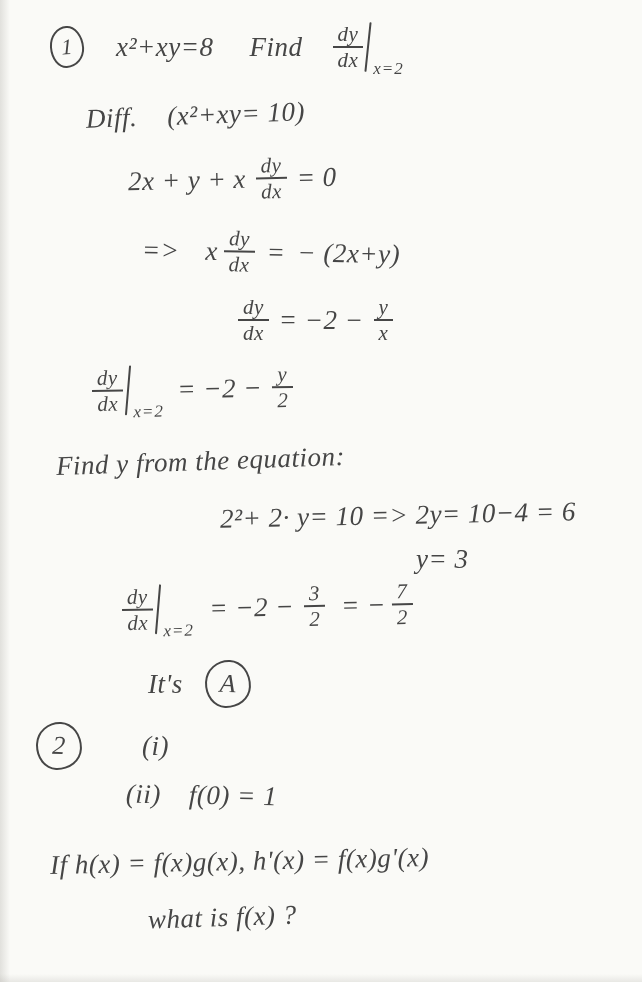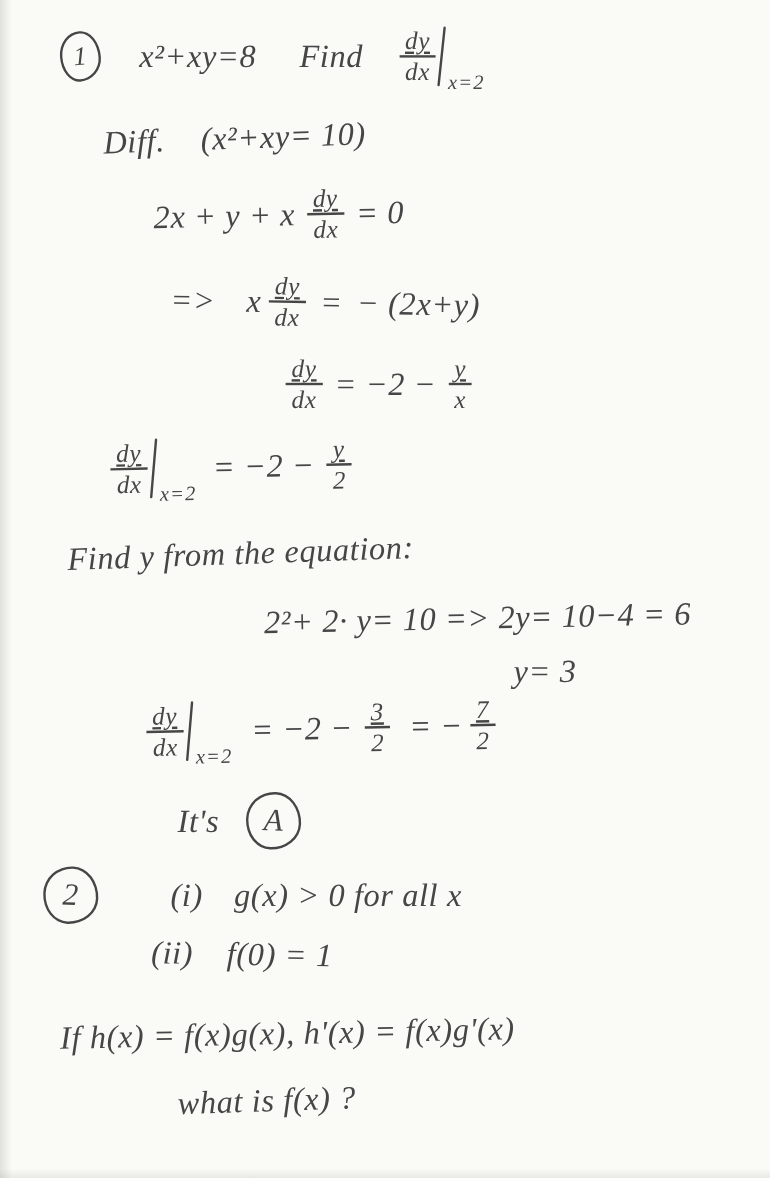--- a/index.html
+++ b/index.html
@@ -29,21 +29,21 @@
   .t{display:inline-block;}
   
   .frac{
     display:inline-flex;
     flex-direction:column;
     align-items:center;
     font-size:21px;
     line-height:1.08;
     vertical-align:middle;
   }
-  .fn{padding:0 5px;text-decoration:underline;}
+  .fn{padding:0 5px;}
   .fd{border-top:2px solid currentColor;padding:1px 5px 0 5px;}
   
   .eval{display:inline-flex;align-items:flex-end;margin-left:4px;text-align:center;}
   .ebar{width:2px;height:50px;background:currentColor;transform:rotate(6deg);border-radius:2px;}
   .esub{font-size:17px;margin-left:4px;transform:translateY(7px);letter-spacing:1px;}
   
   .circle{
     display:inline-flex;align-items:center;justify-content:center;
     border:2.5px solid currentColor;
     border-radius:52% 48% 55% 46% / 48% 55% 46% 52%;
@@ -133,21 +133,21 @@
   </div>
 
   <div class="line rC" style="left:56px;top:446px">
     <span class="t">Find y from the equation:</span>
   </div>
 
   <div class="line rA" style="left:220px;top:500px">
     <span class="t">2²+ 2· y= 10 =&gt; 2y= 10−4 = 6</span>
   </div>
 
-  <div class="line" style="left:428px;top:544px">
+  <div class="line" style="left:416px;top:544px">
     <span class="t">y= 3</span>
   </div>
 
   <div class="line rA" style="left:122px;top:582px">
     <span class="frac">
       <span class="fn">dy</span>
       <span class="fd">dx</span>
     </span>
     <span class="eval">
       <span class="ebar"></span>
@@ -170,21 +170,20 @@
     <span class="circle big" style="margin-left:22px">
           <span>A</span>
         </span>
   </div>
 
   <div class="line" style="left:36px;top:722px">
     <span class="circle big">
           <span>2</span>
         </span>
     <span class="t" style="margin-left:60px">(i)</span>
-    <span class="t" style="margin-left:26px">g(x) &gt; 0  for all x</span>
   </div>
 
   <div class="line rB" style="left:126px;top:780px">
     <span class="t">(ii)</span>
     <span class="t" style="margin-left:28px">f(0) = 1</span>
   </div>
 
   <div class="line rA" style="left:50px;top:846px">
     <span class="t">If  h(x) = f(x)g(x),   h'(x) = f(x)g'(x)</span>
   </div>

